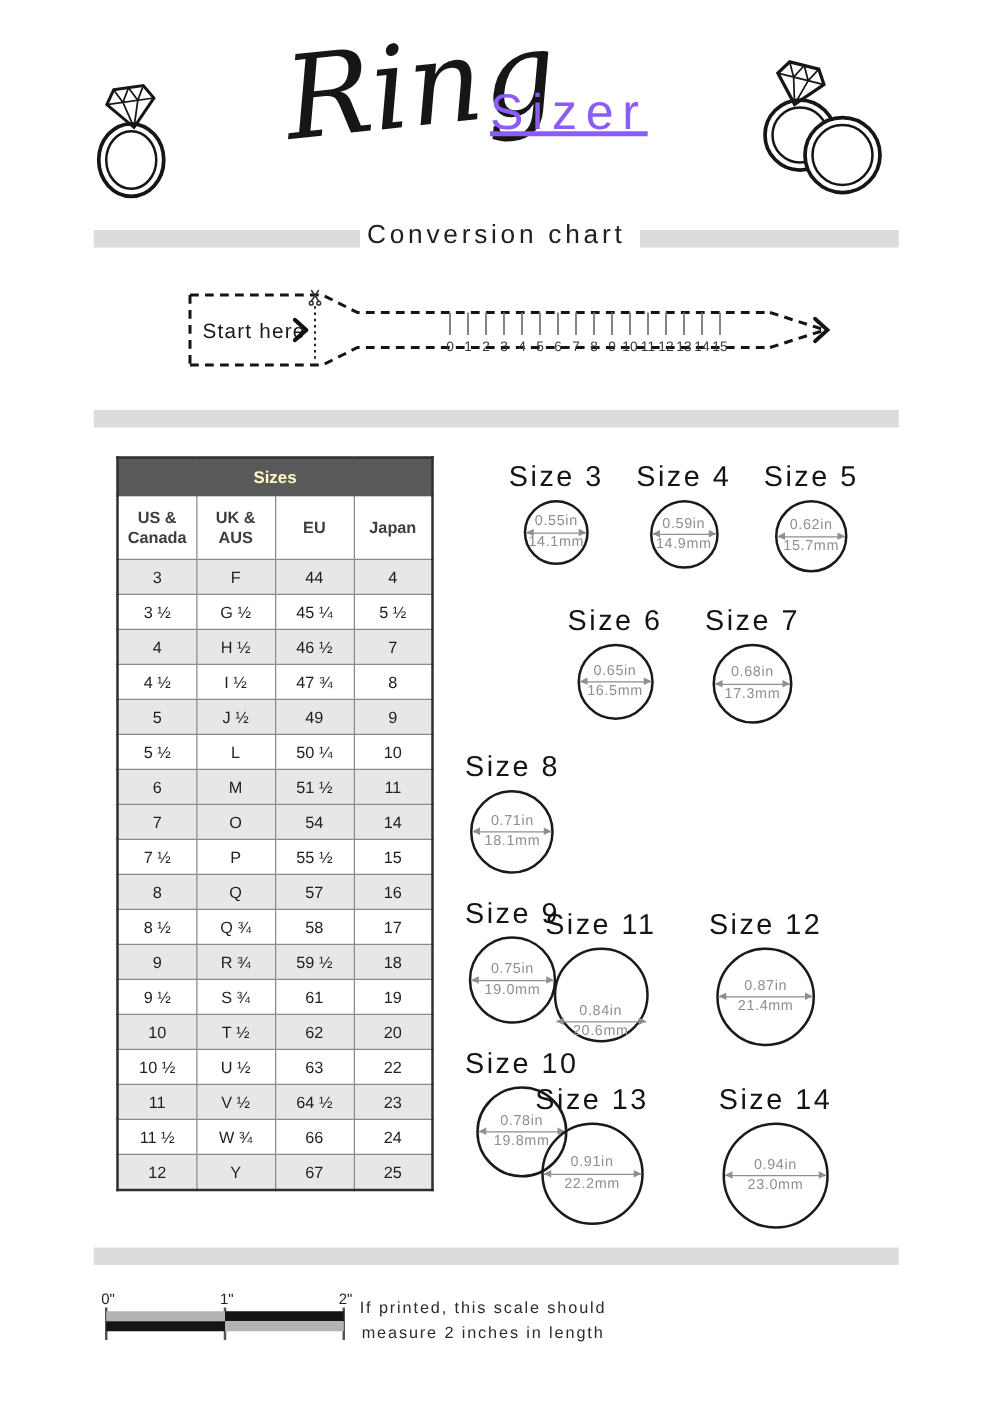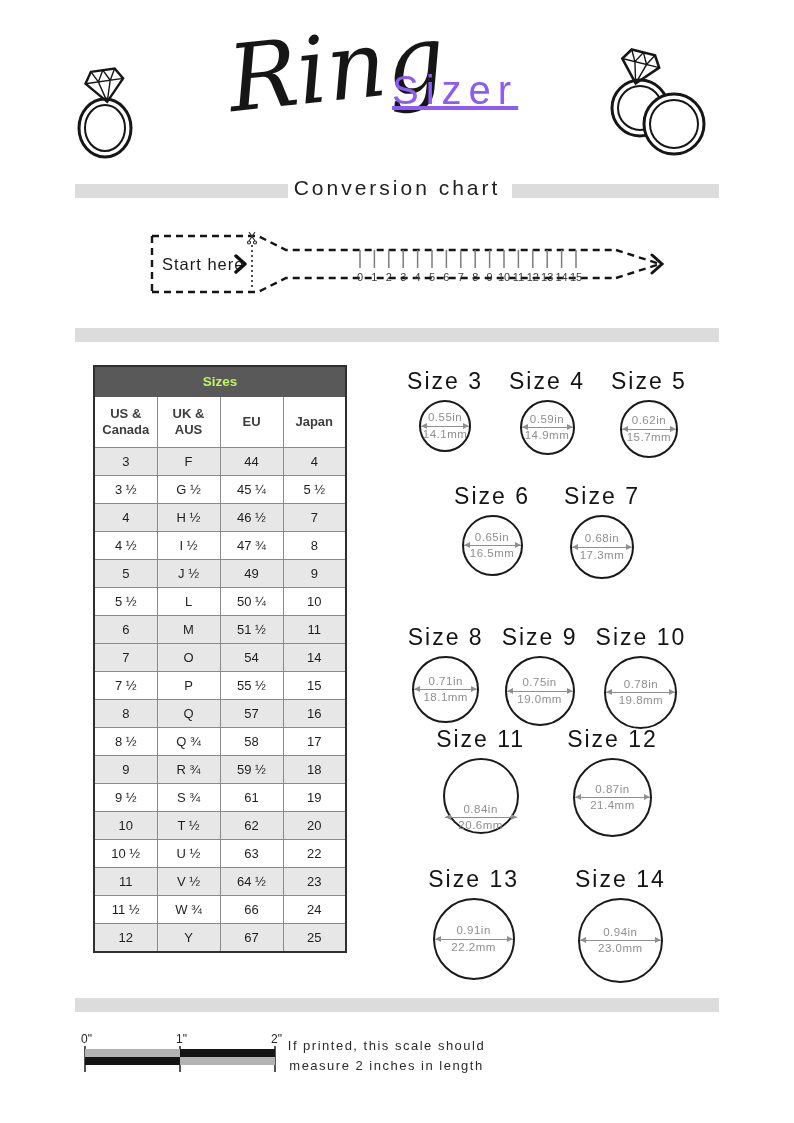--- a/index.html
+++ b/index.html
@@ -25,32 +25,32 @@
   
   .divider{position:absolute;left:75px;width:644px;height:14px;background:#dcdcdc;}
   .divider.top{top:328px;}
   .divider.bottom{top:998px;}
 
   
   .conv{position:absolute;left:93px;top:365px;width:254px;border-collapse:collapse;
         border:2px solid #2f2f2f;table-layout:fixed;}
   .conv th,.conv td{border:1px solid #8a8a8a;text-align:center;vertical-align:middle;
         font-size:13px;color:#1f1f1f;padding:0;}
-  .conv .title-row th{background:#595959;color:#bef264;font-weight:bold;height:29px;
+  .conv .title-row th{background:#595959;color:#fef9c3;font-weight:bold;height:29px;
         font-size:13.5px;border:1px solid #595959;}
   .conv .col-head th{height:50px;font-weight:bold;color:#3d3d3d;line-height:1.25;background:#fff;}
   .conv tbody td{height:27px;}
   .conv tbody tr.alt td{background:#e7e7e7;}
 
   
   .size-row{position:absolute;left:372px;width:350px;display:flex;justify-content:center;
             align-items:flex-start;}
   #size-row-0{top:368px;gap:26px;}
   #size-row-1{top:483px;gap:34px;}
-  #size-row-2{top:624px;gap:18px;}
+  #size-row-2{top:600px;gap:18px;flex-direction:column;}
   #size-row-3{top:726px;gap:42px;}
   #size-row-4{top:866px;gap:56px;}
   .size-block{display:flex;flex-direction:column;align-items:center;}
   .size-label{font-size:23px;letter-spacing:2px;color:#141414;margin-bottom:5px;white-space:nowrap;}
   .ring-circle{border:2.2px solid #1a1a1a;border-radius:50%;box-sizing:border-box;
                display:flex;flex-direction:column;align-items:center;justify-content:center;}
   .in-label,.mm-label{font-size:11.5px;color:#8f8f8f;letter-spacing:.5px;white-space:nowrap;line-height:1.15;}
   .in-label{margin-bottom:1px;}
   .mm-label{margin-top:1px;}
   .measure-line{position:relative;width:100%;height:0;border-top:1.3px solid #8f8f8f;}

